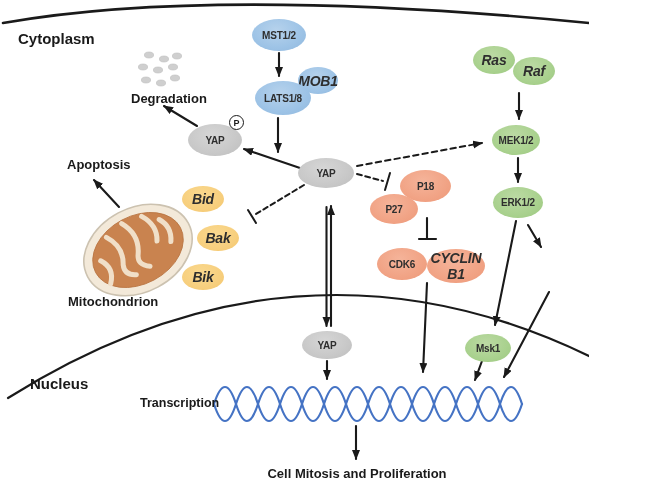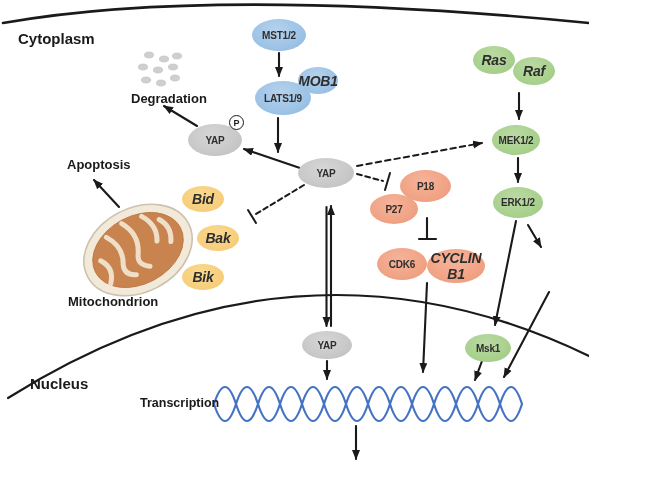--- a/index.html
+++ b/index.html
@@ -108,29 +108,30 @@
       </g>
     </g>
   </svg>
 
   <div class="lbl" style="left:18px;top:30px;font-size:15px;">Cytoplasm</div>
   <div class="lbl" style="left:30px;top:375px;font-size:15px;">Nucleus</div>
   <div class="lbl" style="left:131px;top:91px;font-size:13px;">Degradation</div>
   <div class="lbl" style="left:67px;top:157px;font-size:13px;">Apoptosis</div>
   <div class="lbl" style="left:68px;top:294px;font-size:13px;">Mitochondrion</div>
   <div class="lbl" style="left:140px;top:396px;font-size:12.5px;">Transcription</div>
+  <div class="lbl" style="left:247px;top:466px;width:220px;text-align:center;font-size:13px;">Cell Mitosis and Proliferation</div>
 
   <div class="node blue f10" style="left:252px;top:19px;width:54px;height:32px;">
       <span>MST1/2</span>
     </div>
   <div class="node blue f95" style="left:298px;top:67px;width:40px;height:27px;">
       <span>MOB1</span>
     </div>
   <div class="node blue f10" style="left:255px;top:81px;width:56px;height:34px;">
-      <span>LATS1/9</span>
+      <span>LATS1/8</span>
     </div>
 
   <div class="node gray f10" style="left:188px;top:124px;width:54px;height:32px;">
       <span>YAP</span>
     </div>
   <div class="p-badge">P</div>
   <div class="node gray f10" style="left:298px;top:158px;width:56px;height:30px;">
       <span>YAP</span>
     </div>
   <div class="node gray f10" style="left:302px;top:331px;width:50px;height:28px;">

